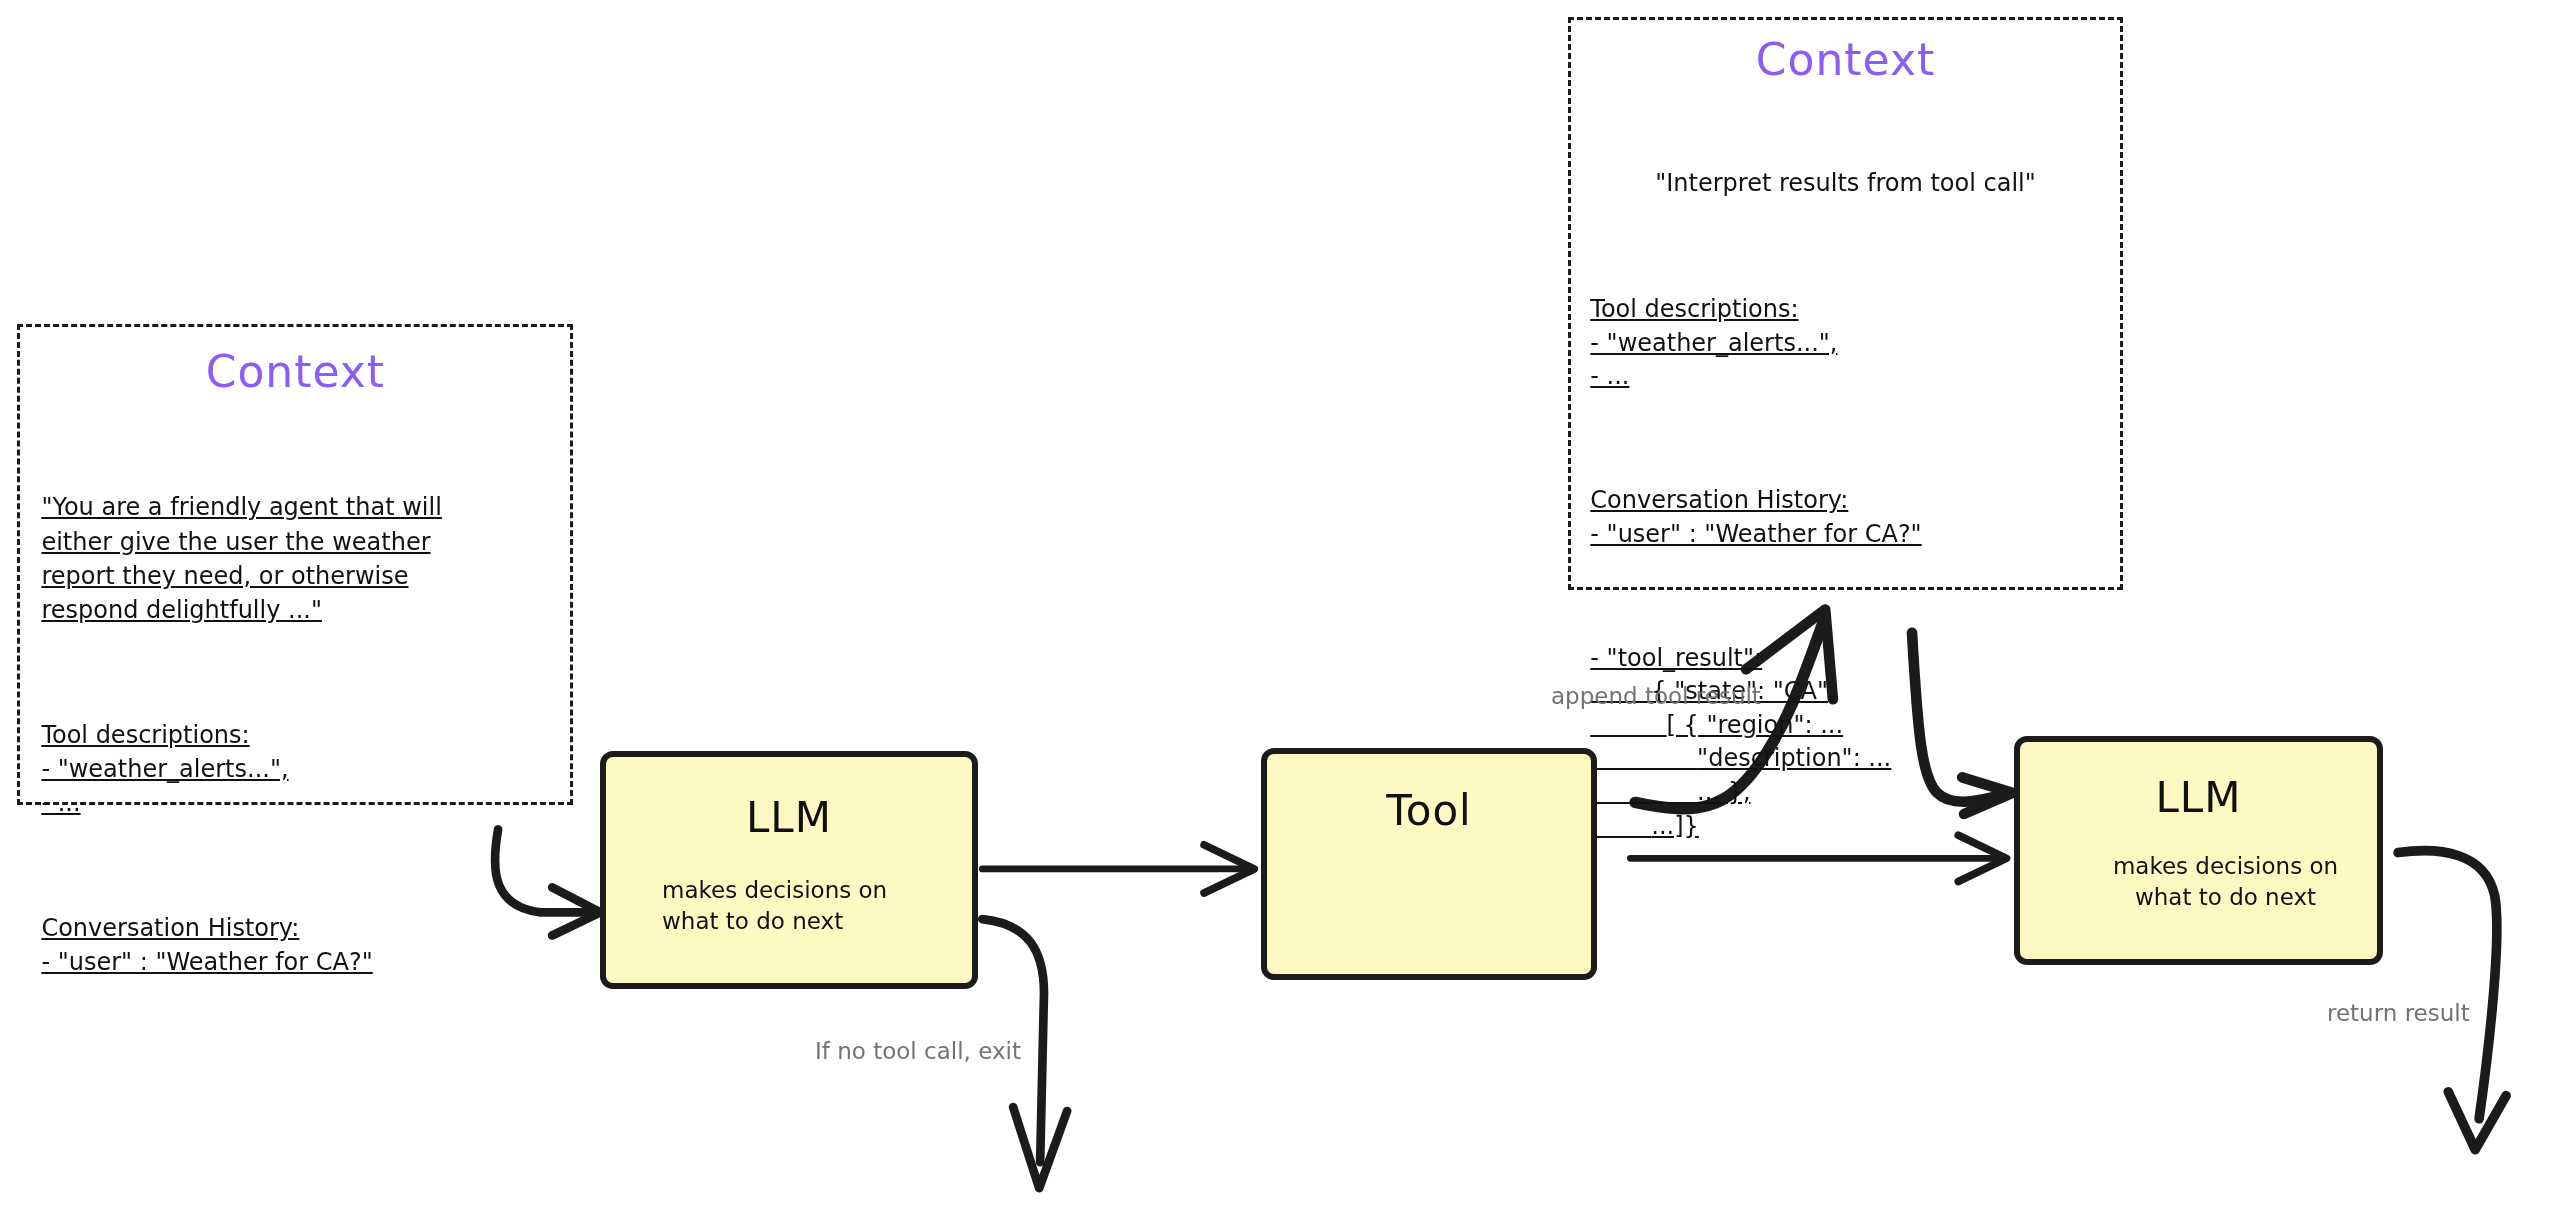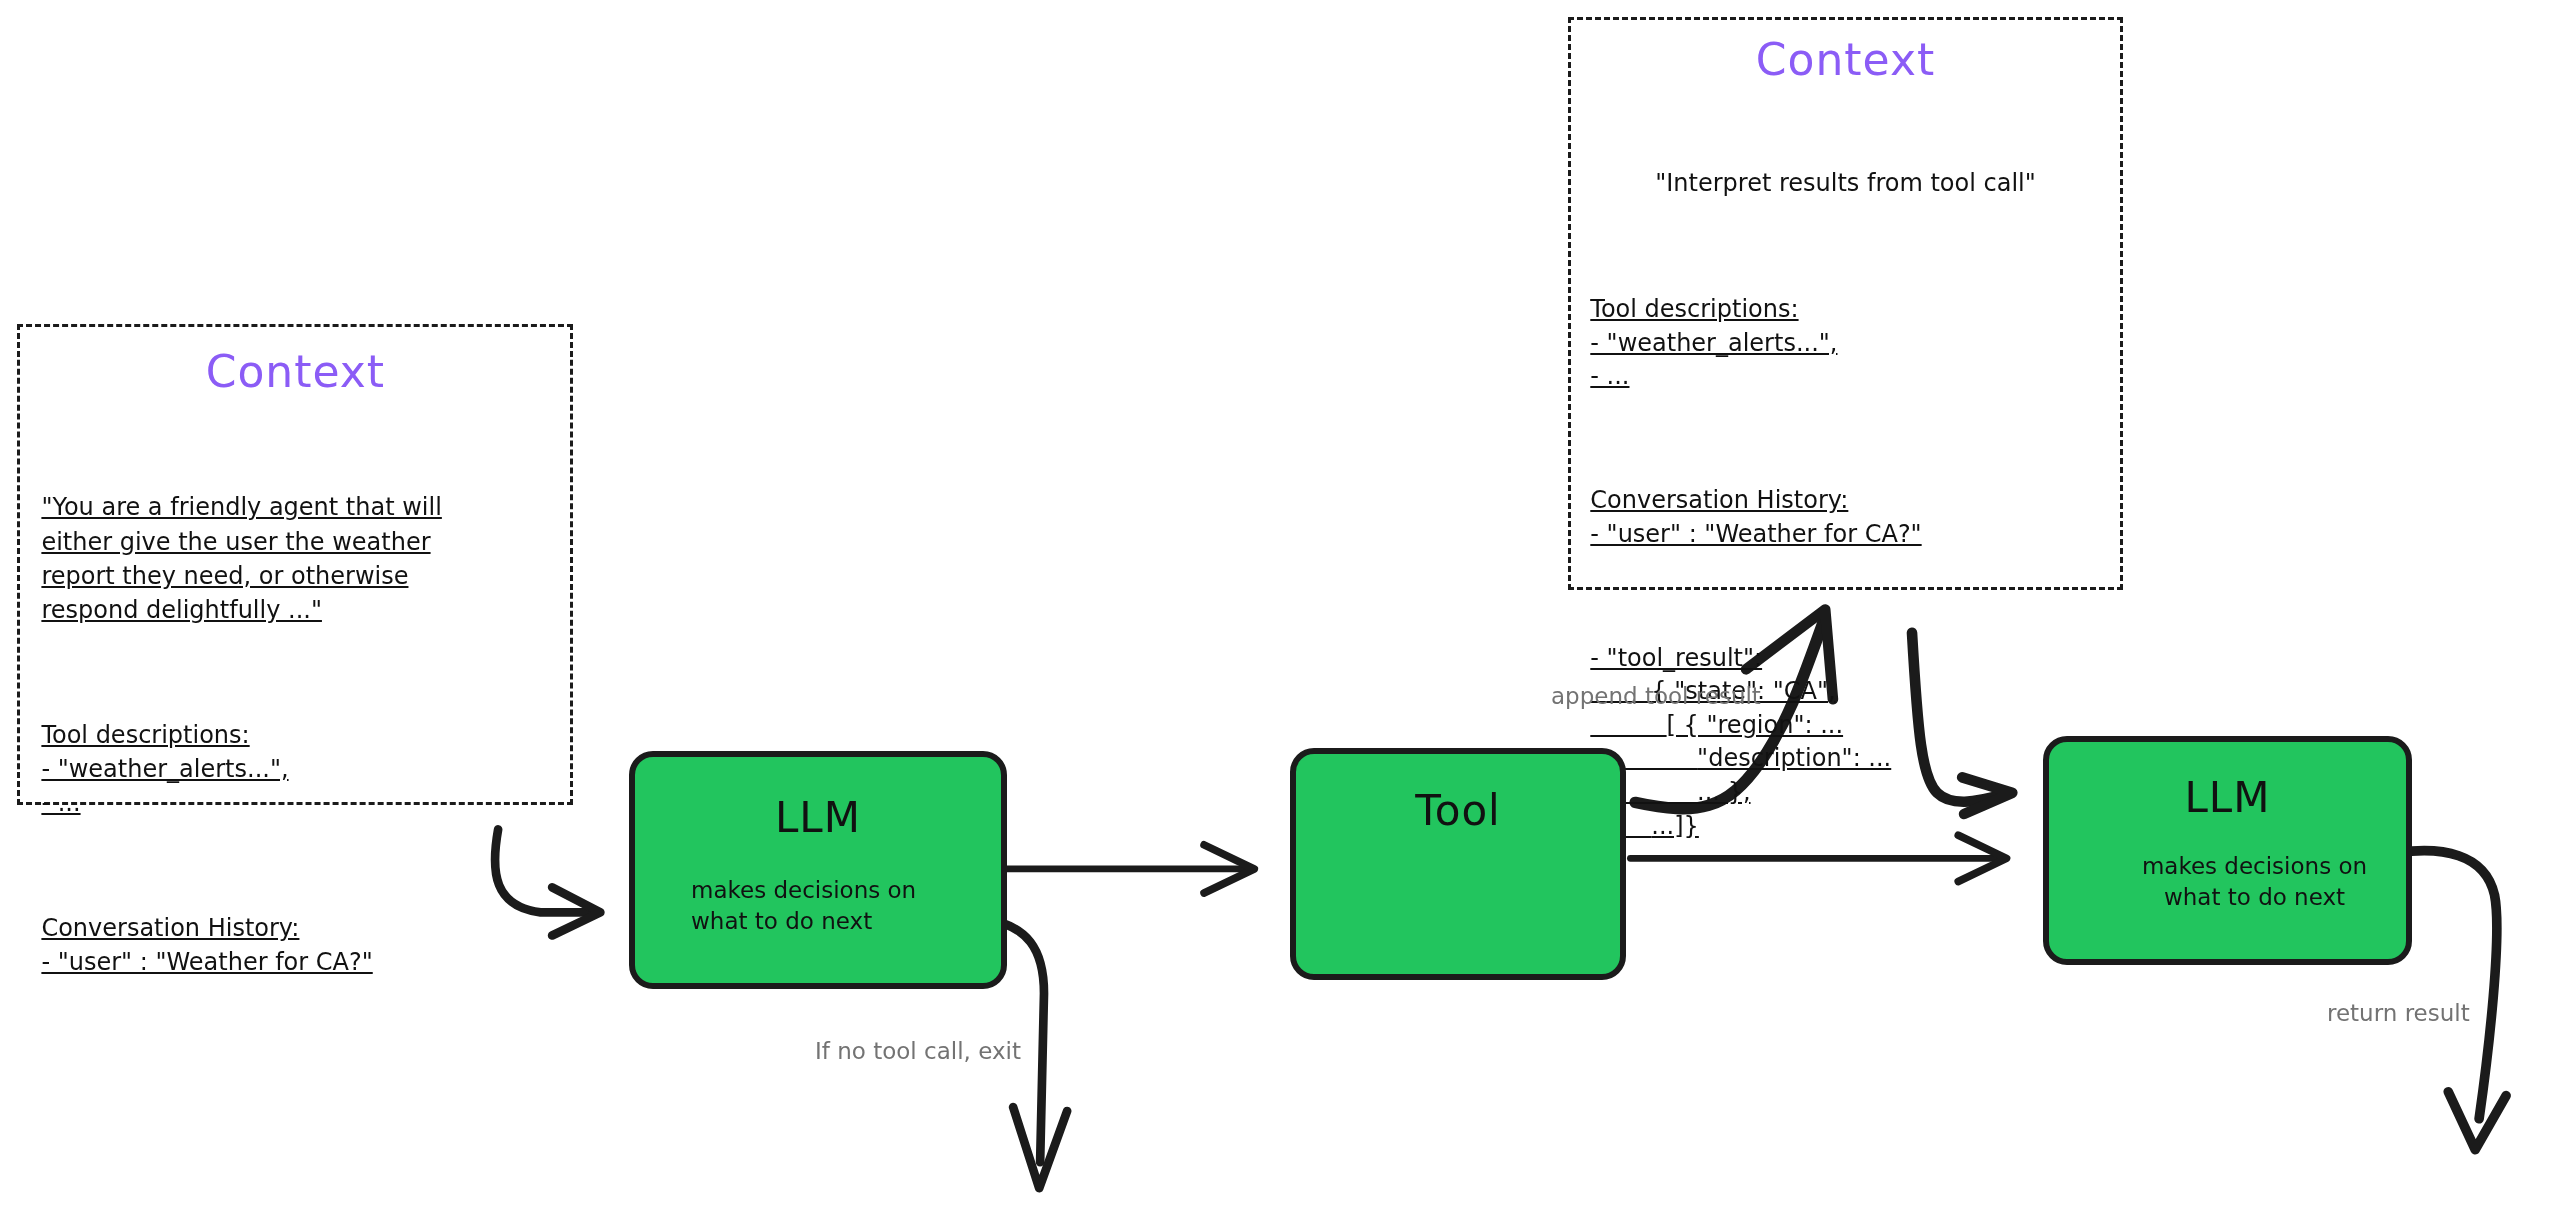--- a/index.html
+++ b/index.html
@@ -70,24 +70,23 @@
     height: 573px;
     padding: 9.6px 19.3px 0 19.3px;
   }
   #ctx-right .ctx-title { margin: 3.9px 0 15.4px 0; }
   #ctx-right .quote-line { text-align: center; margin: 0 0 25px 0; }
 
   
   .node {
     position: absolute;
     border: 6.8px solid #1b1b1b;
-    border-radius: 24px;
-    background: #22c55e;
+    border-radius: 13px;
+    background: #fef9c3;
     box-sizing: border-box;
-    margin-left: 29px;
   }
   .node-title {
     text-align: center;
     font-size: 42px;
     color: #111111;
     letter-spacing: 1px;
     font-family: "DejaVu Sans", sans-serif;
   }
   .node-sub {
     font-size: 23px;

